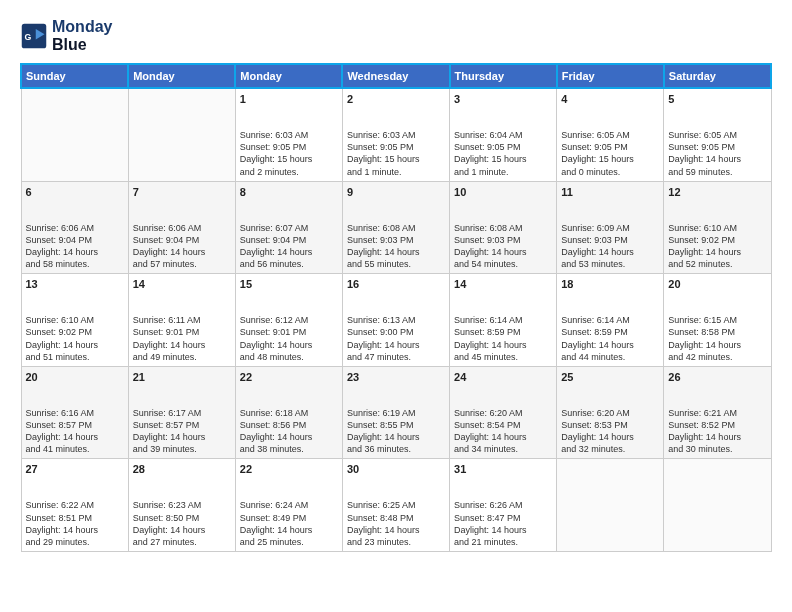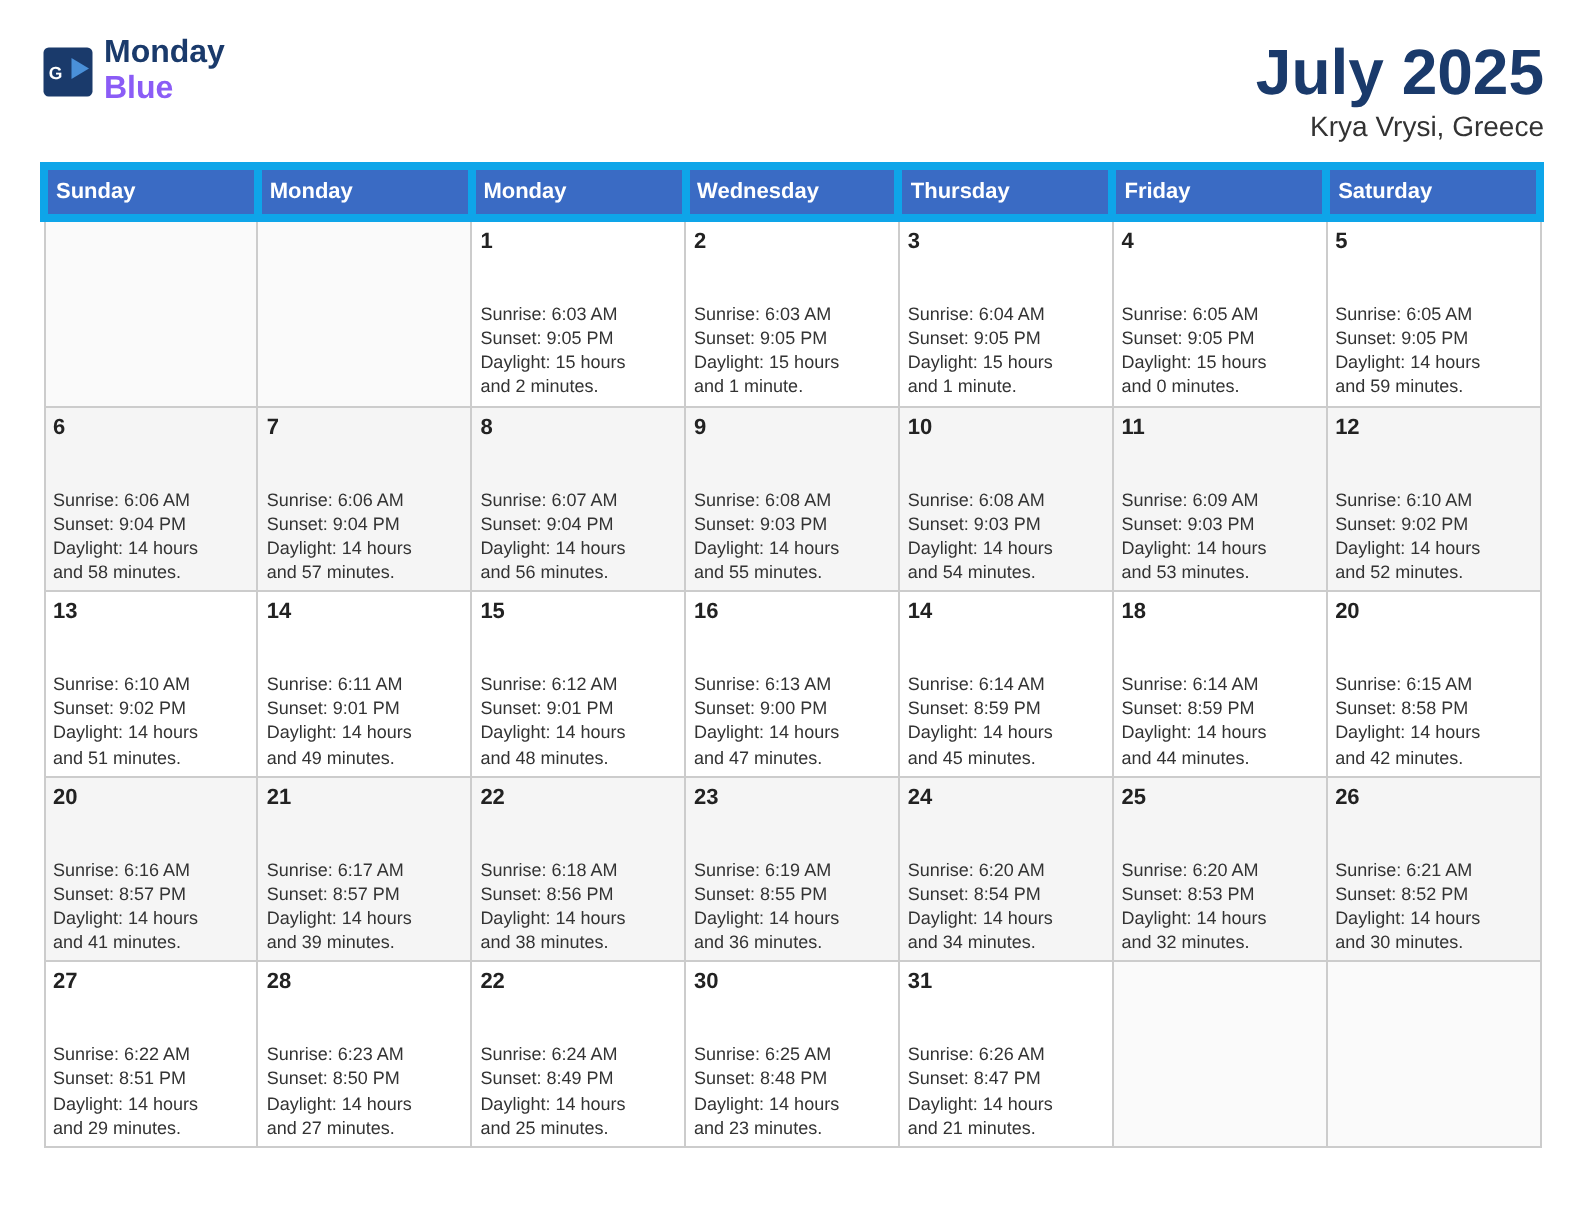--- a/index.html
+++ b/index.html
@@ -27,21 +27,21 @@
       align-items: center;
       gap: 4px;
     }
     .logo-text {
       font-size: 16px;
       font-weight: bold;
       color: #1a3a6b;
       line-height: 1.1;
     }
     .logo-text span {
-      color: #8b5cf6;
+      color: #0f172a;
     }
     .logo-icon {
       width: 28px;
       height: 28px;
     }
     .title-block {
       text-align: right;
     }
     .month-title {
       font-size: 32px;
@@ -57,21 +57,21 @@
       border-collapse: collapse;
       font-size: 9.5px;
     }
     .calendar thead th {
       background: #3a6bc4;
       color: #fff;
       padding: 5px 4px;
       text-align: left;
       font-size: 11px;
       font-weight: bold;
-      border: 4px solid #0ea5e9;
+      border: 2px solid #0ea5e9;
       margin-left: 24px;
     }
     .calendar tbody td {
       vertical-align: top;
       border: 1px solid #ccc;
       padding: 4px 4px 3px 4px;
       width: calc(100% / 7);
       height: 78px;
     }
     .day-num {
@@ -103,24 +103,20 @@
       <svg class="logo-icon" viewBox="0 0 32 32">
         <rect x="2" y="2" width="28" height="28" rx="3" fill="#1a3a6b"></rect>
         <text x="5" y="20" font-size="10" fill="white" font-family="Arial" font-weight="bold">G</text>
         <polygon points="18,8 28,14 18,20" fill="#4a90d9"></polygon>
       </svg>
       <div class="logo-text">
         <div>Monday</div>
         <div><span>Blue</span></div>
       </div>
     </div>
-    <div class="title-block">
-      <div class="month-title">July 2025</div>
-      <div class="location">Krya Vrysi, Greece</div>
-    </div>
   </div>
 
   <table class="calendar">
     <thead>
       <tr>
       <th>Sunday</th>
           <th>Monday</th>
           <th>Monday</th>
           <th>Wednesday</th>
           <th>Thursday</th>

